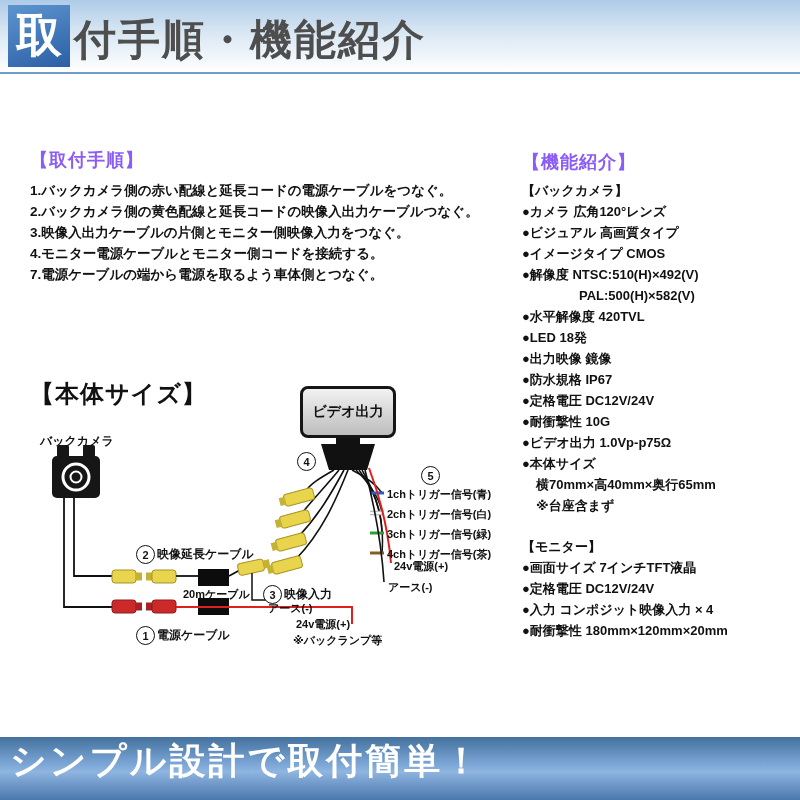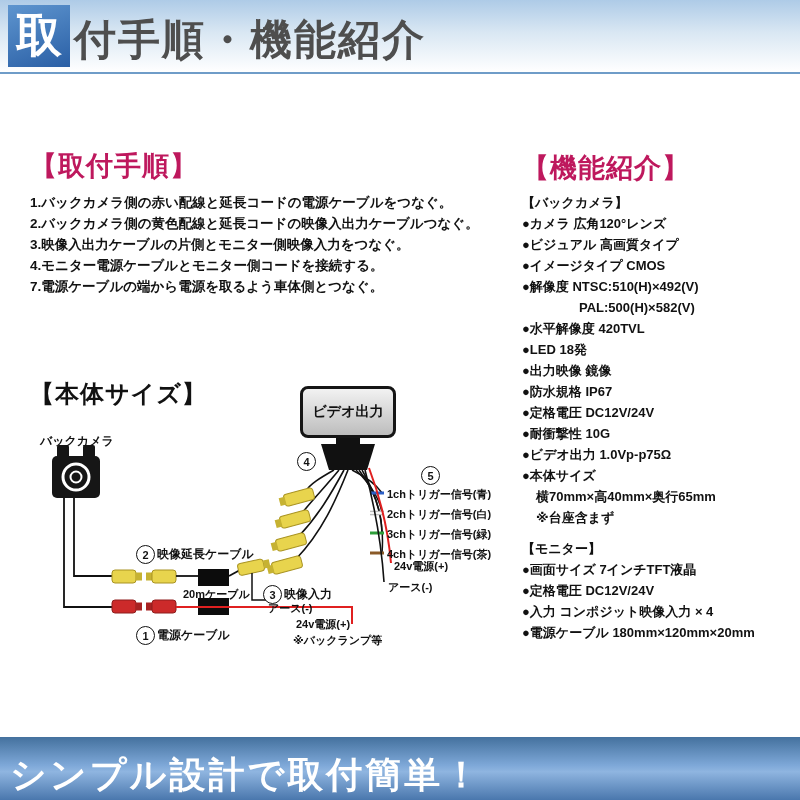--- a/index.html
+++ b/index.html
@@ -10,49 +10,49 @@
   .header{position:absolute;left:0;top:0;width:800px;height:72px;
           background:linear-gradient(180deg,#aecbe7 0%,#d9e7f3 45%,#ffffff 100%);
           border-bottom:2px solid #6f9cc8;}
   .title-first{position:absolute;left:8px;top:5px;width:62px;height:62px;
           background:linear-gradient(160deg,#5e95cf,#2a5fa5);color:#fff;font-size:46px;font-weight:bold;
           display:flex;align-items:center;justify-content:center;}
   .title-rest{position:absolute;left:74px;top:12px;font-size:42px;font-weight:bold;color:#4e4e4e;letter-spacing:2px;}
 
   
   .install{position:absolute;left:30px;top:148px;width:475px;}
-  .section-heading{font-size:27px;font-weight:bold;color:#be185d;letter-spacing:1px;}
+  .section-heading{font-size:18px;font-weight:bold;color:#8b5cf6;letter-spacing:1px;}
   .steps{margin-top:8px;}
   .step{font-size:13.5px;font-weight:bold;line-height:21px;white-space:nowrap;}
 
   .diagram-heading{position:absolute;left:30px;top:378px;font-size:24px;font-weight:bold;letter-spacing:1px;}
 
   
   .features{position:absolute;left:522px;top:150px;width:272px;}
   .sub-title{font-size:13px;font-weight:bold;margin-top:6px;line-height:21px;}
   .feat-line{font-size:13px;font-weight:bold;line-height:21px;white-space:nowrap;}
   .ind-pal{padding-left:57px;}
   .ind-sm{padding-left:14px;}
-  .mon-gap{margin-top:10px;}
+  .mon-gap{margin-top:20px;}
 
   
   svg.wires{position:absolute;left:0;top:0;pointer-events:none;}
   .monitor-box{position:absolute;left:300px;top:386px;width:96px;height:52px;box-sizing:border-box;
           background:linear-gradient(180deg,#f2f2f2,#bdbdbd);border:3.5px solid #151515;border-radius:8px;
           display:flex;align-items:center;justify-content:center;font-size:14px;font-weight:bold;}
   .dlabel{position:absolute;font-weight:bold;color:#111;white-space:nowrap;}
   .fs12{font-size:12px;} .fs11{font-size:11px;}
   .callout{position:absolute;width:17px;height:17px;border:1.6px solid #111;border-radius:50%;
           background:#fff;display:flex;align-items:center;justify-content:center;
           font-size:11px;font-weight:bold;}
 
   
   .footer{position:absolute;left:0;top:737px;width:800px;height:63px;
           background:linear-gradient(180deg,#44719e 0%,#7ea8d8 45%,#8fb5e0 55%,#4a77ad 100%);
-          display:flex;align-items:flex-end;}
+          display:flex;align-items:flex-start;}
   .footer-text{color:#ffffff;font-size:36px;font-weight:bold;letter-spacing:3px;padding-left:10px;}
 </style>
 </head>
 <body>
 
 <div class="page">
 
   <div class="header">
     <div class="title-first">取</div>
     <div class="title-rest">付手順・機能紹介</div>
@@ -198,20 +198,20 @@
     <div class="feat-line">●定格電圧 DC12V/24V</div>
     <div class="feat-line">●耐衝撃性 10G</div>
     <div class="feat-line">●ビデオ出力 1.0Vp-p75Ω</div>
     <div class="feat-line">●本体サイズ</div>
     <div class="feat-line ind-sm">横70mm×高40mm×奥行65mm</div>
     <div class="feat-line ind-sm">※台座含まず</div>
     <div class="sub-title mon-gap">【モニター】</div>
     <div class="feat-line">●画面サイズ 7インチTFT液晶</div>
     <div class="feat-line">●定格電圧 DC12V/24V</div>
     <div class="feat-line">●入力 コンポジット映像入力 × 4</div>
-    <div class="feat-line">●電源ケーブル 180mm×120mm×20mm</div>
+    <div class="feat-line">●耐衝撃性 180mm×120mm×20mm</div>
   </div>
 
   <div class="footer">
     <div class="footer-text">シンプル設計で取付簡単！</div>
   </div>
 
 </div>
 
 </body></html>

